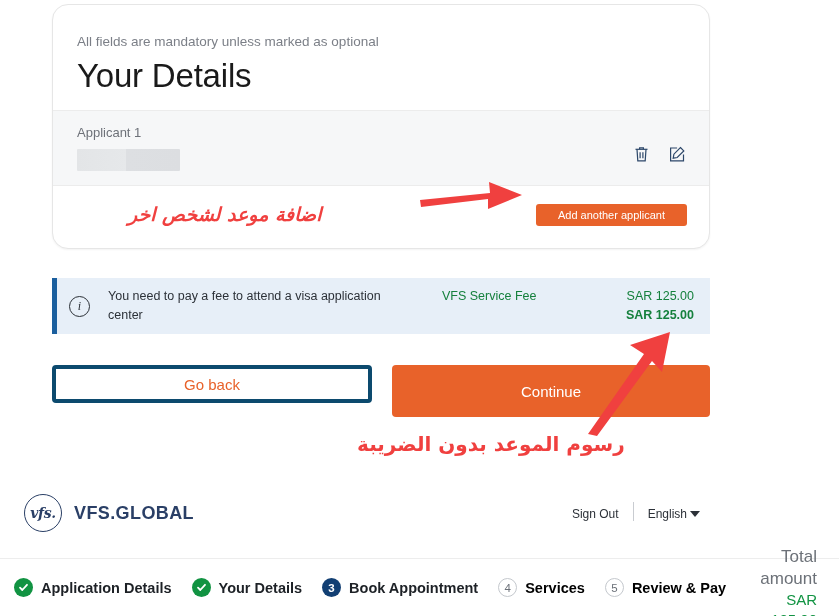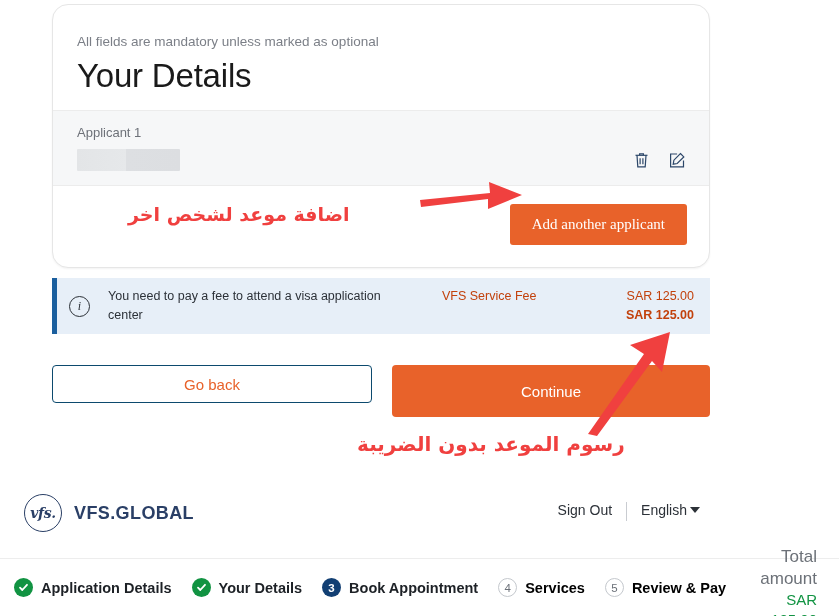--- a/index.html
+++ b/index.html
@@ -45,21 +45,21 @@
     letter-spacing: -0.2px;
   }
 
   
   .applicant-row {
     background: #f6f7f8;
     border-top: 1px solid #ececec;
     border-bottom: 1px solid #ececec;
     padding: 12px 22px 14px 24px;
     display: flex;
-    align-items: flex-end;
+    align-items: center;
     justify-content: space-between;
     min-height: 56px;
     box-sizing: border-box;
   }
   .applicant-left { padding-top: 2px; }
   .applicant-label {
     font-size: 13px;
     color: #6d7178;
     line-height: 1.2;
     margin-bottom: 9px;
@@ -92,23 +92,23 @@
     justify-content: flex-end;
     align-items: center;
     min-height: 60px;
     box-sizing: border-box;
   }
   .btn-orange {
     background: #e8622a;
     color: #ffffff;
     border: none;
     border-radius: 3px;
-    font-family: Liberation Serif, serif;
-    font-size: 15px;
-    padding: 12px 22px;
+    font-family: Liberation Sans, sans-serif;
+    font-size: 11px;
+    padding: 5px 22px;
     cursor: pointer;
     line-height: 1.1;
   }
 
   
   #fee-banner {
     position: absolute;
     left: 52px;
     top: 278px;
     width: 658px;
@@ -142,35 +142,35 @@
     line-height: 1.55;
     width: 300px;
     flex: 0 0 auto;
   }
   .fee-table {
     margin-left: auto;
     display: flex;
     gap: 0;
     align-items: flex-start;
     font-size: 12.5px;
-    color: #c2410c;
+    color: #15803d;
   }
   .fee-labels { width: 160px; line-height: 1.55; }
   .fee-values { width: 92px; text-align: right; line-height: 1.55; }
   .bold { font-weight: bold; }
 
   
   #go-back-button {
     position: absolute;
     left: 52px;
     top: 365px;
     width: 320px;
     height: 38px;
     background: #ffffff;
-    border: 1px solid #0c4a6e;
+    border: 4px solid #0c4a6e;
     border-radius: 4px;
     color: #e8622a;
     font-size: 15px;
     font-family: "Liberation Sans", sans-serif;
     cursor: pointer;
   }
   #continue-button {
     position: absolute;
     left: 392px;
     top: 365px;
@@ -191,20 +191,21 @@
     color: #f0403f;
     font-weight: bold;
     font-family: "DejaVu Sans", sans-serif;
     direction: rtl;
     white-space: nowrap;
   }
   #annotation-add-applicant {
     left: 128px;
     top: 203px;
     font-size: 19px;
+    font-style: italic;
   }
   #annotation-fee {
     left: 357px;
     top: 432px;
     font-size: 20px;
   }
   .arrow-svg { position: absolute; pointer-events: none; }
 
   
   #site-footer {
@@ -241,23 +242,23 @@
     color: #2a3f66;
     font-size: 18px;
     font-weight: bold;
     letter-spacing: 0.4px;
   }
   #footer-right {
     position: absolute;
     right: 48px;
     top: 16px;
     display: flex;
-    align-items: flex-start;
+    align-items: flex-end;
     gap: 14px;
-    font-size: 14px;
+    font-size: 12px;
     color: #2c3138;
   }
   .sep-line {
     width: 1px;
     height: 19px;
     background: #c9ccd1;
   }
   .lang-select {
     display: flex;
     align-items: center;

